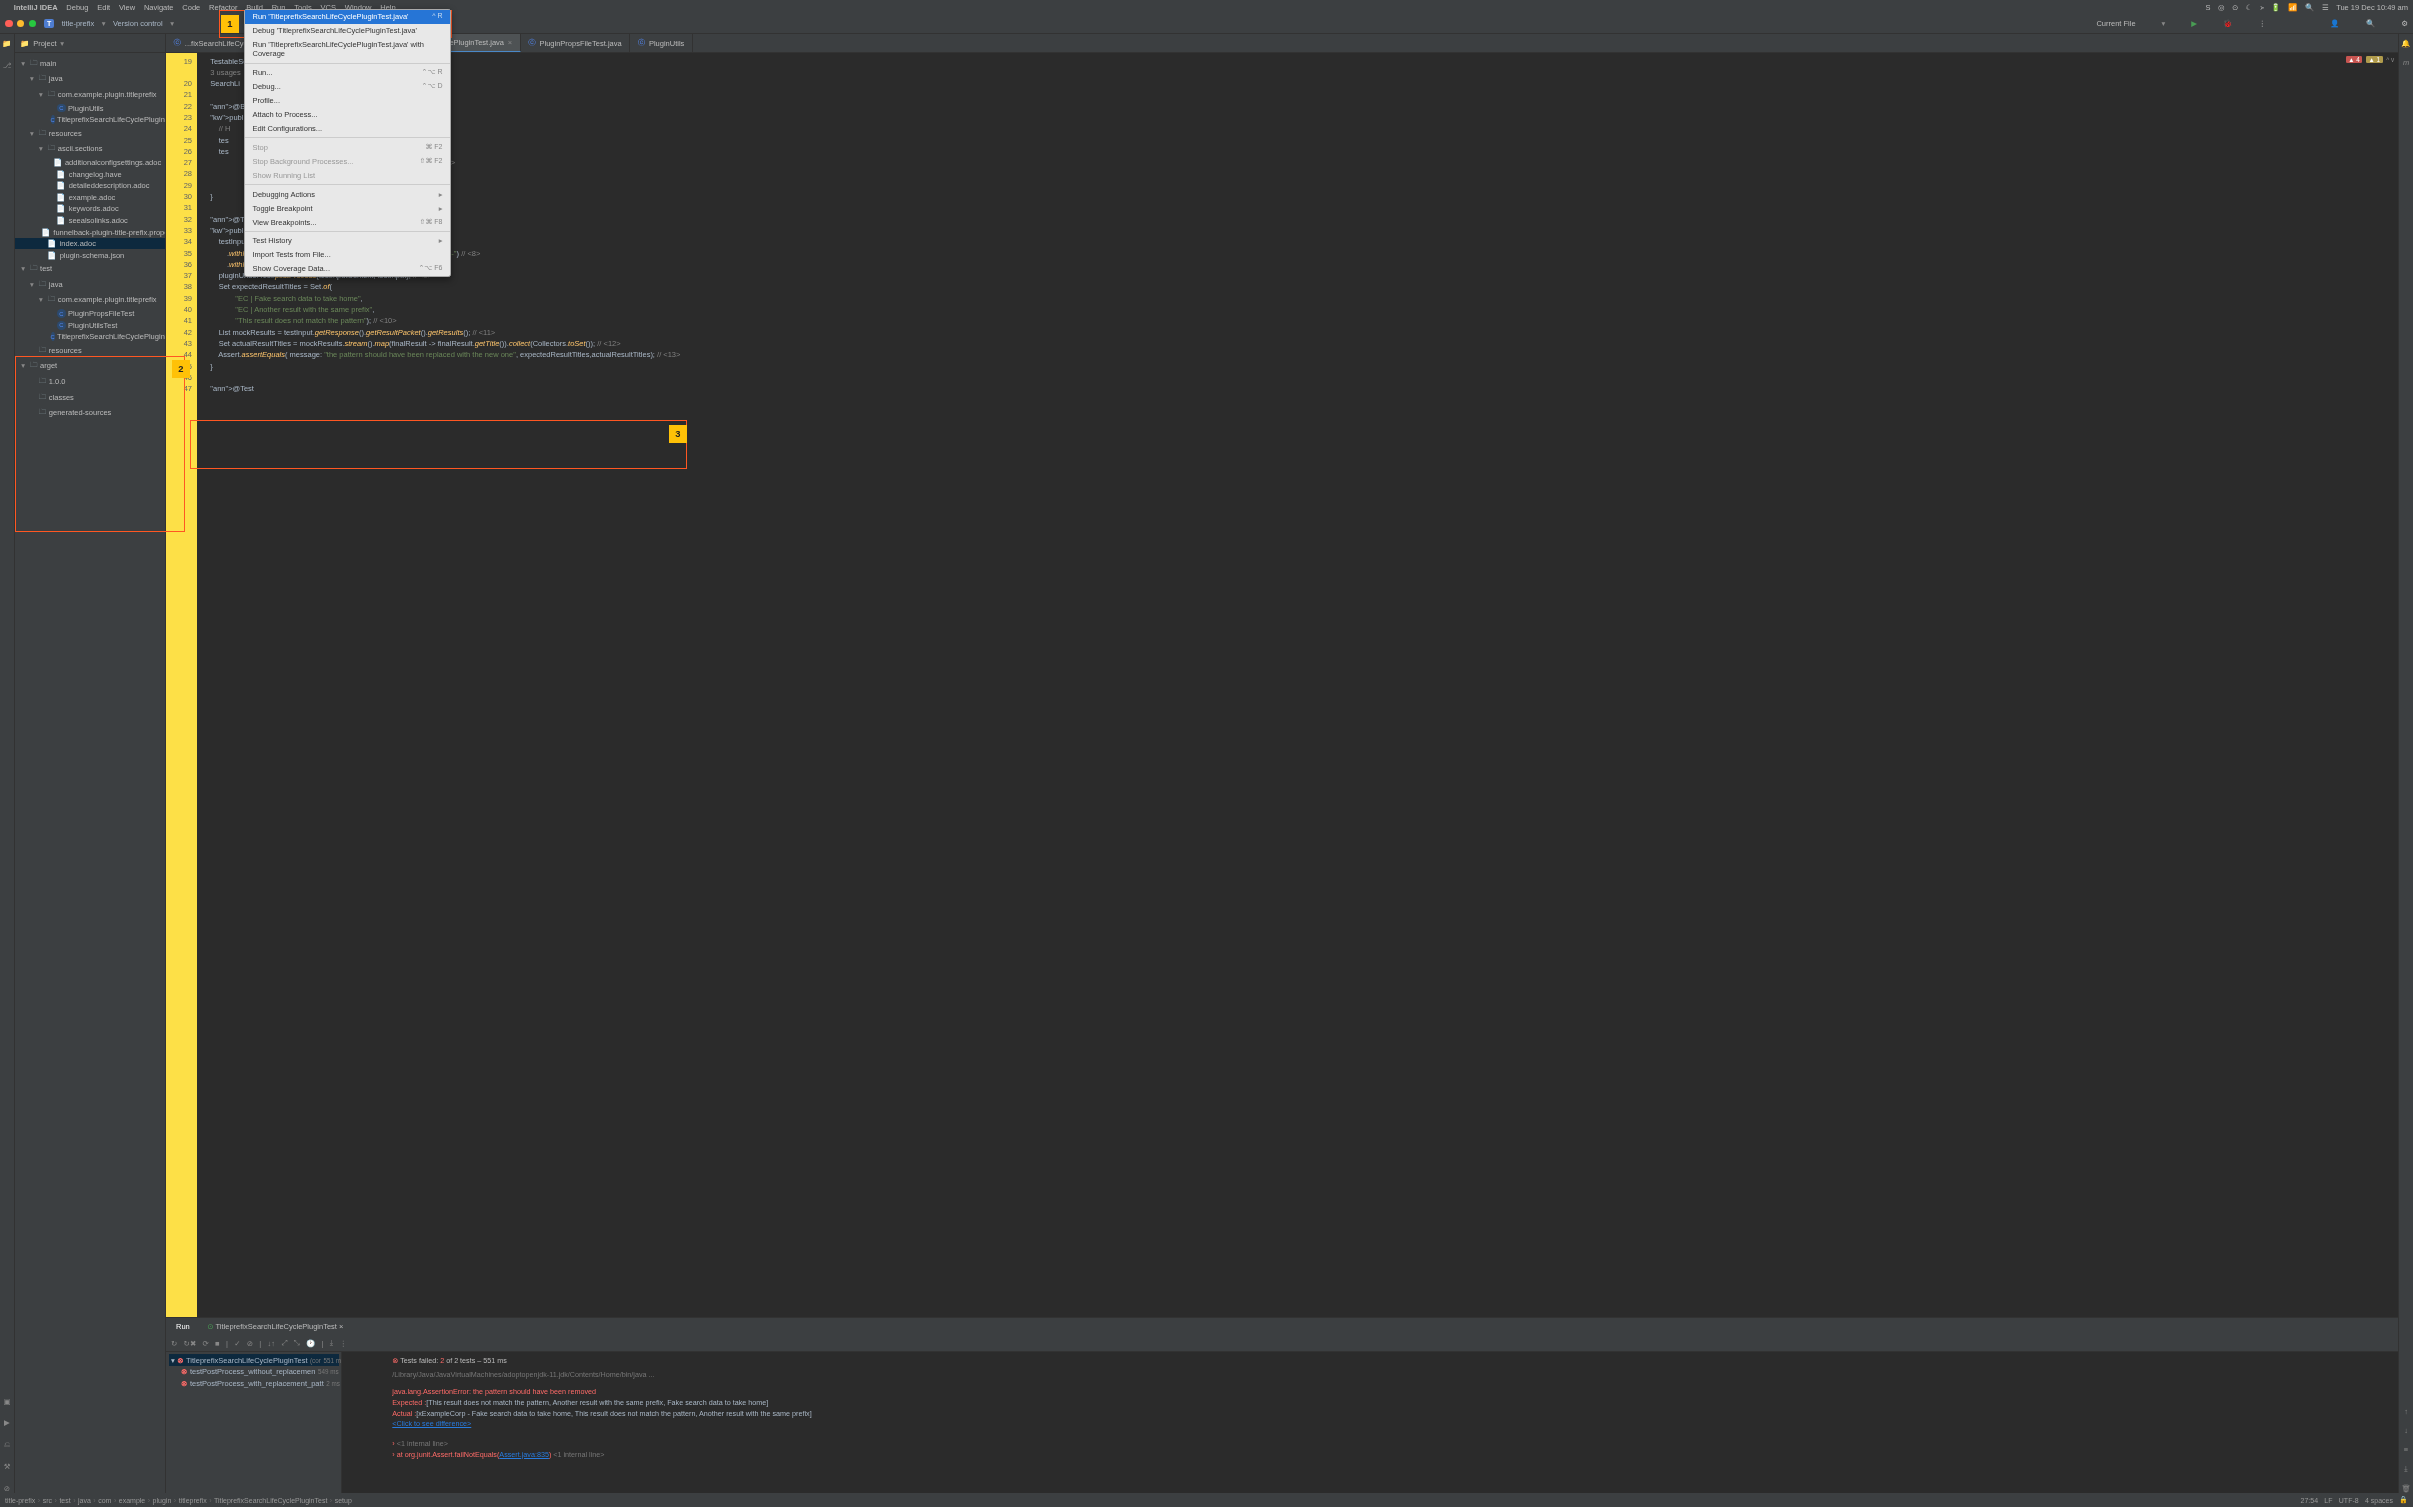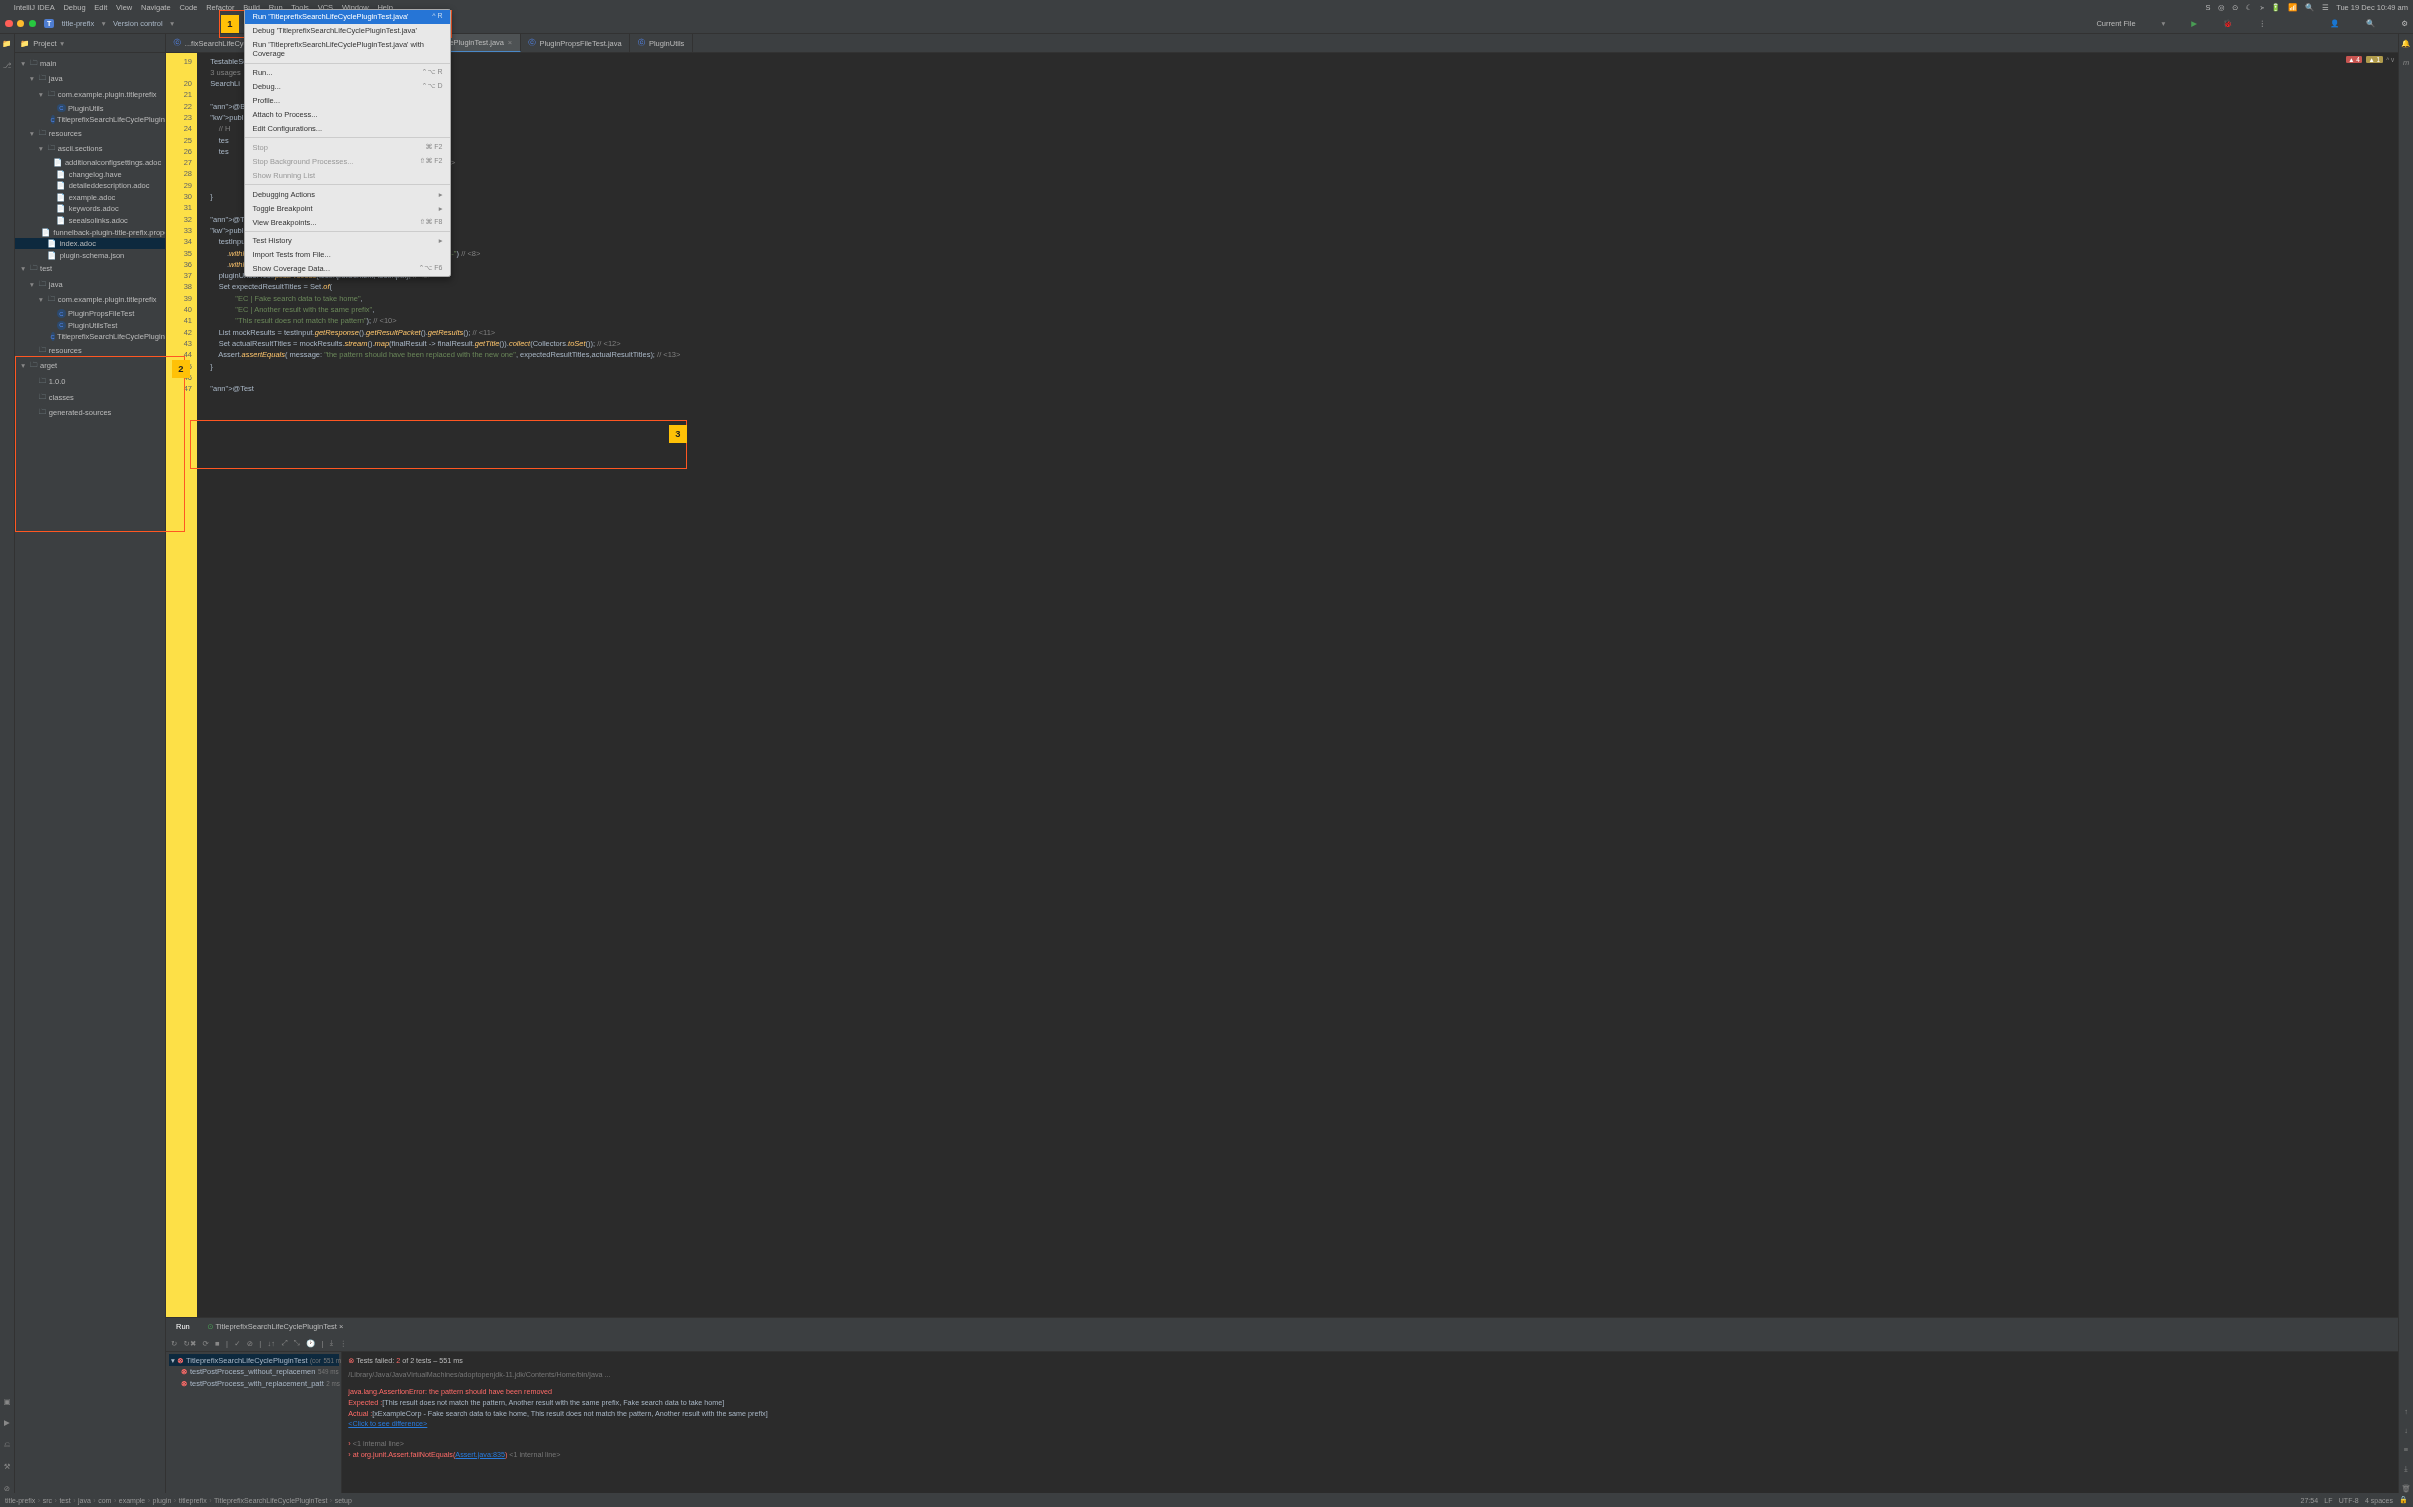--- a/index.html
+++ b/index.html
@@ -1,20 +1,20 @@
 <!DOCTYPE html>
 <html style="font-size:10px"><head>
 <meta charset="utf-8">
 <style>
 * { margin: 0; padding: 0; box-sizing: border-box; font-family: -apple-system, BlinkMacSystemFont, "Segoe UI", sans-serif; }
 body { background: #2b2b2b; color: #a9b7c6; font-size: 7.5px; overflow: hidden; }
 
 .menubar { background: #3c3f41; height: 14px; display: flex; align-items: center; padding: 0 5px; gap: 8.8px; color: #bbb; font-size: 7.5px; }
 .menubar .apple { font-size: 8.8px; }
-.menubar .app-name { font-weight: 400; }
+.menubar .app-name { font-weight: 700; }
 .menubar .spacer { flex: 1; }
 .menubar .right { display: flex; gap: 7.5px; align-items: center; }
 
 .titlebar { background: #3c3f41; height: 20px; display: flex; align-items: center; padding: 0 5px; gap: 7.5px; border-bottom: 0.6px solid #323232; }
 .traffic { display: flex; gap: 4.4px; }
 .traffic span { width: 7.5px; height: 7.5px; border-radius: 50%; display: inline-block; }
 .traffic .r { background: #ff5f57; }
 .traffic .y { background: #febc2e; }
 .traffic .g { background: #28c840; }
 .proj-badge { background: #4e7dd1; color: #fff; padding: 1.3px 3.1px; border-radius: 1.9px; font-size: 7px; font-weight: 600; }
@@ -66,21 +66,21 @@
 .run-tabs { height: 17.6px; background: #3c3f41; display: flex; align-items: center; padding: 0 5px; gap: 7.5px; }
 .run-tabs .rt { padding: 2.5px 5px; font-size: 7.5px; color: #bbb; }
 .run-tabs .rt.active { color: #fff; }
 .run-toolbar { height: 16.3px; background: #3c3f41; display: flex; align-items: center; padding: 0 5px; gap: 6.3px; color: #888; border-bottom: 0.6px solid #323232; }
 .run-body { flex: 1; display: flex; overflow: hidden; }
 .test-tree { width: 176px; background: #3c3f41; border-right: 0.6px solid #323232; padding: 2.5px; font-size: 7.5px; overflow: hidden; }
 .test-item { padding: 1.3px 2.5px; display: flex; align-items: center; gap: 2.5px; white-space: nowrap; }
 .test-item.sel { background: #0d293e; }
 .fail-icon { color: #ff6b68; font-weight: bold; }
 .test-time { color: #777; font-size: 6.3px; margin-left: auto; }
-.console { flex: 1; font-family: Menlo, monospace; font-size: 7.2px; padding: 3.8px 6.3px; line-height: 10.7px; overflow: hidden; position: relative; }
+.console { flex: 1; font-family: Menlo, monospace; font-size: 7.2px; padding: 3.8px 6.3px; line-height: 10.7px; overflow: hidden; position: relative; margin-left: 44px; }
 .console .err { color: #ff6b68; }
 .console .ok { color: #a9b7c6; }
 .console .link { color: #287bde; text-decoration: underline; cursor: pointer; }
 .console .gray { color: #777; }
 .console .summary { color: #bbb; }
 .console .summary .f { color: #ff6b68; }
 
 .statusbar { height: 14px; background: #3c3f41; display: flex; align-items: center; padding: 0 5px; font-size: 7px; color: #999; gap: 6.3px; }
 .statusbar .spacer { flex: 1; }
 .breadcrumb { display: flex; gap: 2.5px; align-items: center; }

